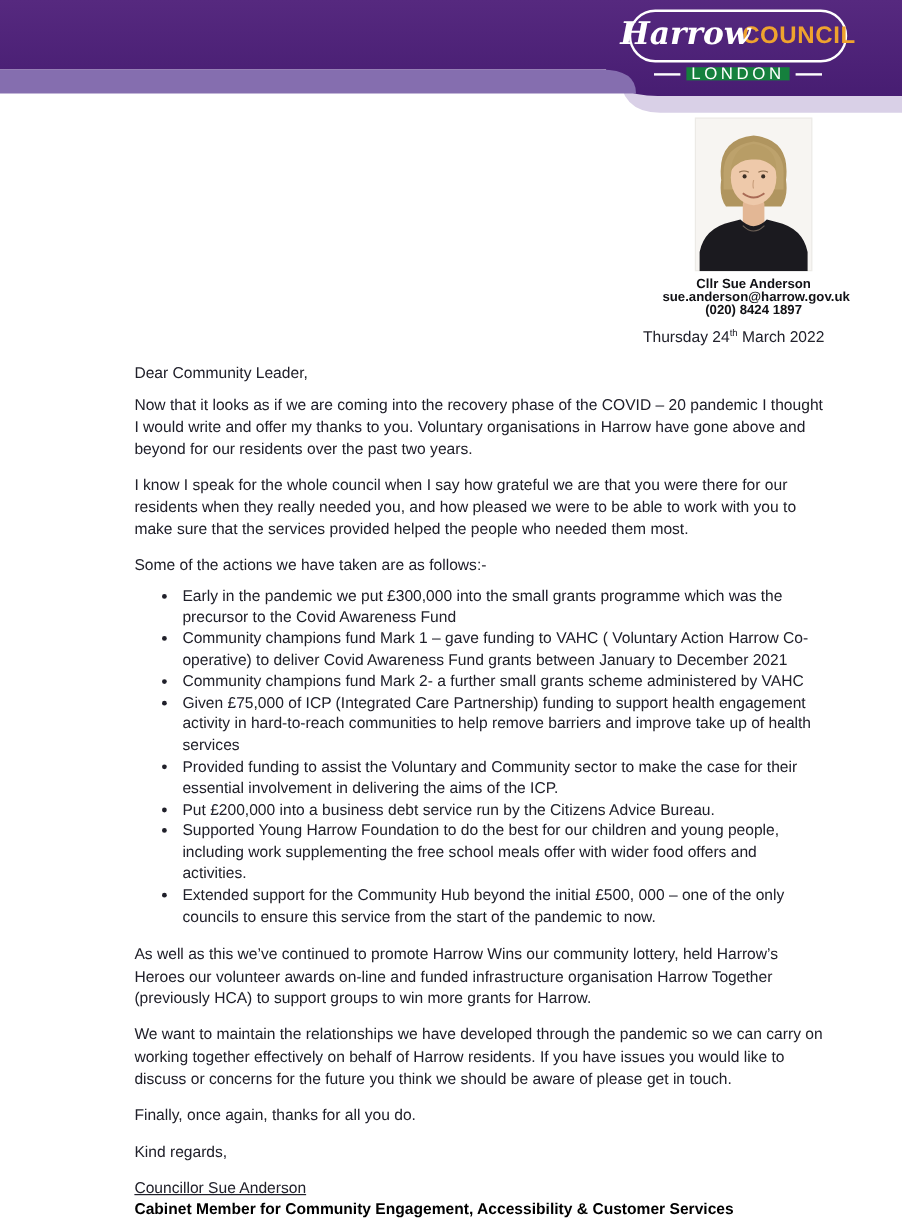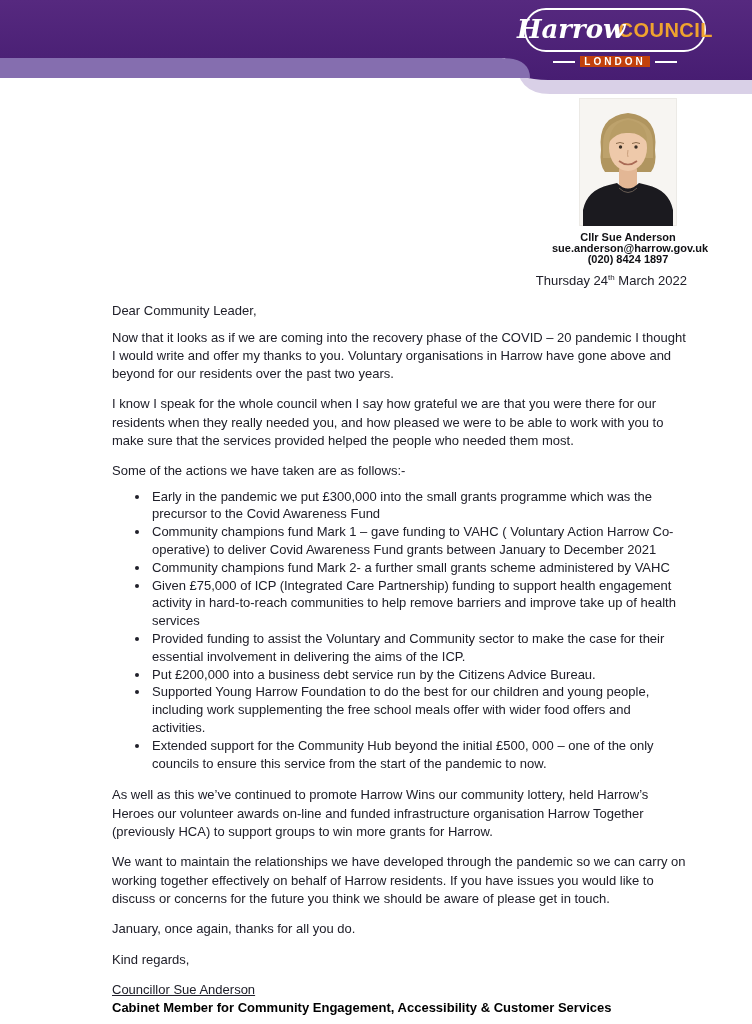--- a/index.html
+++ b/index.html
@@ -43,23 +43,23 @@
   }
   .logo-london {
     position: absolute; left: 0; right: 0; bottom: -7px;
     display: flex; align-items: center; justify-content: center;
     gap: 5px;
   }
   .logo-london .rule {
     display: inline-block; width: 22px; height: 2px; background: #ffffff;
   }
   .logo-london .city {
-    background: #c2410c;
+    background: #15803d;
     padding: 0 4px;
-    font-weight: bold; font-size: 10px; letter-spacing: 3px;
+    font-weight: normal; font-size: 14px; letter-spacing: 3px;
     color: #ffffff; line-height: 11px;
   }
 
   
   .official-block {
     position: absolute; top: 98px; right: 48px;
     width: 152px; text-align: center;
   }
   .portrait { width: 98px; height: 128px; display: block; margin: 0 auto; }
   .contact-lines { margin-top: 6px; }
@@ -190,20 +190,20 @@
     <li>Provided funding to assist the Voluntary and Community sector to make the case for their essential involvement in delivering the aims of the ICP.</li>
     <li>Put £200,000 into a business debt service run by the Citizens Advice Bureau.</li>
     <li>Supported Young Harrow Foundation to do the best for our children and young people, including work supplementing the free school meals offer with wider food offers and activities.</li>
     <li>Extended support for the Community Hub beyond the initial £500, 000 – one of the only councils to ensure this service from the start of the pandemic to now.</li>
   </ul>
 
   <div class="closing" style="margin-top:14px;">As well as this we’ve continued to promote Harrow Wins our community lottery, held Harrow’s Heroes our volunteer awards on-line and funded infrastructure organisation Harrow Together (previously HCA) to support groups to win more grants for Harrow.</div>
 
   <div class="closing">We want to maintain the relationships we have developed through the pandemic so we can carry on working together effectively on behalf of Harrow residents. If you have issues you would like to discuss or concerns for the future you think we should be aware of please get in touch.</div>
 
-  <div class="short-line">January, once again, thanks for all you do.</div>
+  <div class="short-line">Finally, once again, thanks for all you do.</div>
 
   <div class="short-line">Kind regards,</div>
 
   <div class="sig-name">Councillor Sue Anderson</div>
   <div class="sig-title">Cabinet Member for Community Engagement, Accessibility &amp; Customer Services</div>
 
 </div>
 
 </body></html>

